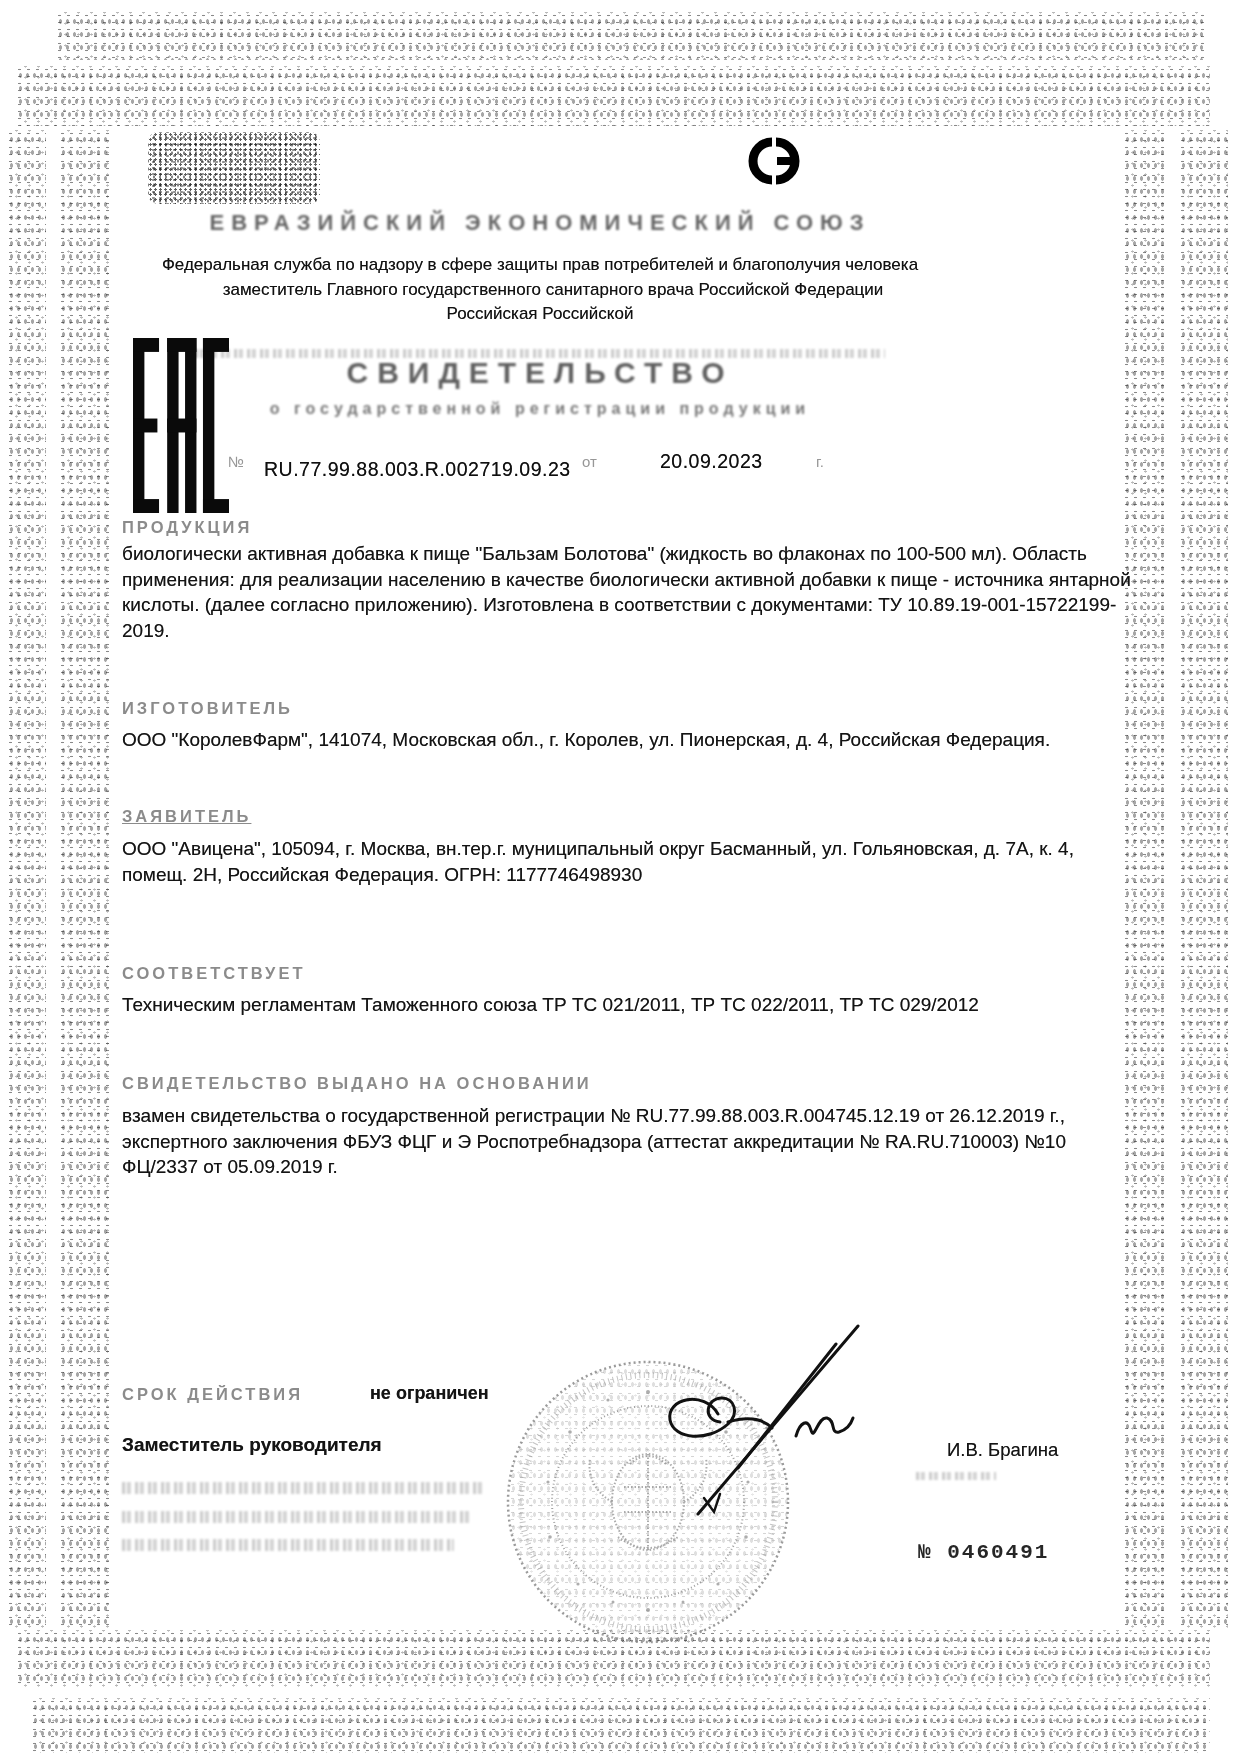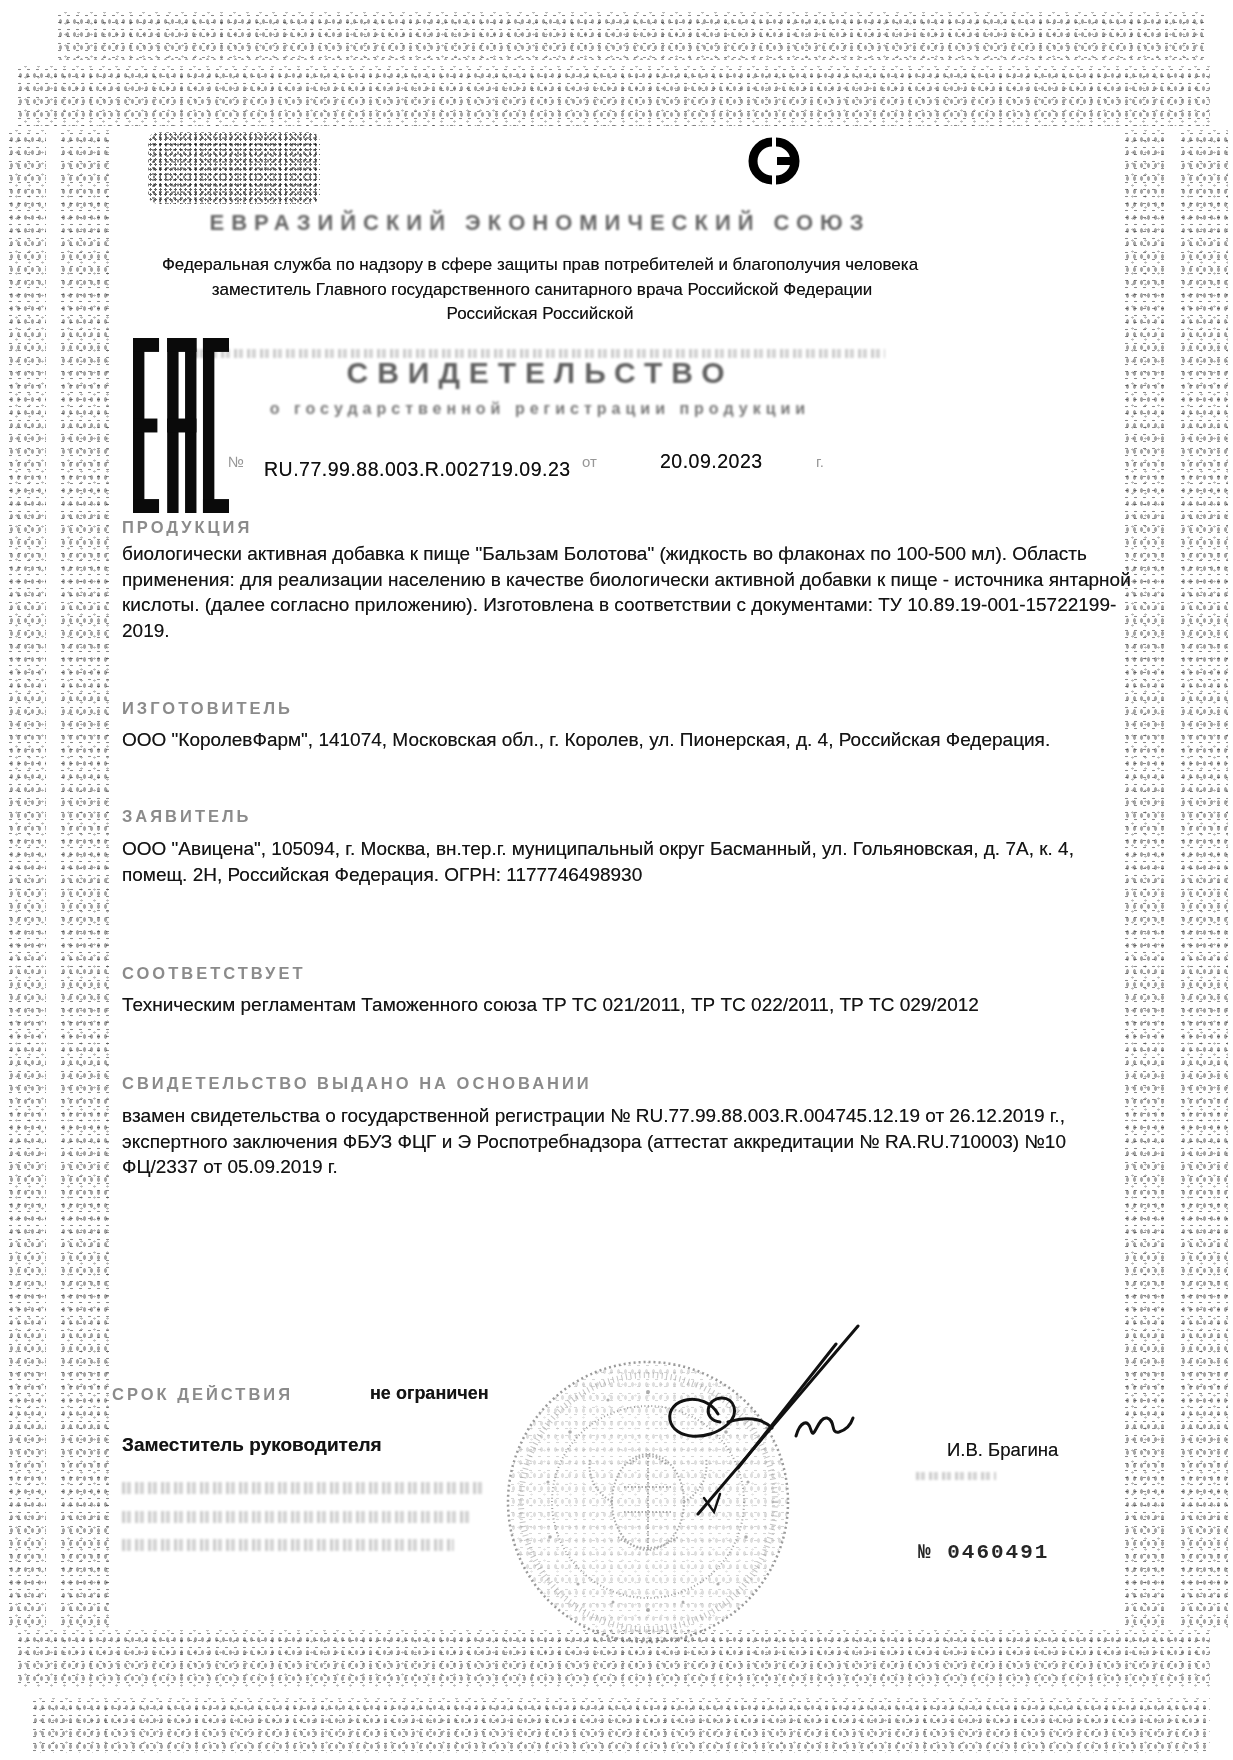--- a/index.html
+++ b/index.html
@@ -76,21 +76,21 @@
     <svg width="64" height="54" viewBox="0 0 64 54">
       <path d="M30,8 A19,19 0 1 0 30,46" stroke="#000" stroke-width="9" fill="none"></path>
       <path d="M34,8 A19,19 0 1 1 34,46" stroke="#000" stroke-width="9" fill="none"></path>
       <rect x="35" y="23" width="19" height="8" fill="#000"></rect>
     </svg>
   </div>
 
   <div class="abs center union-title" style="left:110px;top:210px;width:860px;">ЕВРАЗИЙСКИЙ ЭКОНОМИЧЕСКИЙ СОЮЗ</div>
 
   <div class="abs center org-line" style="left:110px;top:253px;width:860px;">Федеральная служба по надзору в сфере защиты прав потребителей и благополучия человека</div>
-  <div class="abs center org-line" style="left:112px;top:278px;width:860px;">заместитель Главного государственного санитарного врача Российской Федерации</div>
+  <div class="abs center org-line" style="left:123px;top:278px;width:860px;">заместитель Главного государственного санитарного врача Российской Федерации</div>
   <div class="abs center org-line" style="left:110px;top:302px;width:860px;">Российская Российской</div>
   <div class="abs smudge" style="left:195px;top:349px;width:690px;height:9px;"></div>
 
   <div class="abs" style="left:133px;top:338px;width:96px;height:175px;">
     <svg width="96" height="175" viewBox="0 0 118 176" preserveAspectRatio="none">
       <g fill="#0a0a0a">
         <rect x="0" y="0" width="14" height="176"></rect>
         <rect x="0" y="0" width="32" height="14"></rect>
         <rect x="0" y="81" width="30" height="14"></rect>
         <rect x="0" y="162" width="32" height="14"></rect>
@@ -113,30 +113,30 @@
   <div class="abs pre-faint" style="left:582px;top:453px;">от</div>
   <div class="abs num-text" style="left:660px;top:450px;">20.09.2023</div>
   <div class="abs pre-faint" style="left:816px;top:453px;">г.</div>
 
   <div class="abs section-label" style="left:122px;top:518px;">ПРОДУКЦИЯ</div>
   <div class="abs body-text" style="left:122px;top:541px;width:1010px;">биологически активная добавка к пище "Бальзам Болотова" (жидкость во флаконах по 100-500 мл). Область применения: для реализации населению в качестве биологически активной добавки к пище - источника янтарной кислоты. (далее согласно приложению). Изготовлена в соответствии с документами: ТУ 10.89.19-001-15722199-2019.</div>
 
   <div class="abs section-label" style="left:122px;top:699px;text-align:center;">ИЗГОТОВИТЕЛЬ</div>
   <div class="abs body-text" style="left:122px;top:727px;width:980px;">ООО "КоролевФарм", 141074, Московская обл., г. Королев, ул. Пионерская, д. 4, Российская Федерация.</div>
 
-  <div class="abs section-label" style="left:122px;top:807px;">ЗАЯВИТЕЛЬ</div>
+  <div class="abs section-label" style="left:122px;top:807px;text-decoration:underline;">ЗАЯВИТЕЛЬ</div>
   <div class="abs body-text" style="left:122px;top:836px;width:990px;">ООО "Авицена", 105094, г. Москва, вн.тер.г. муниципальный округ Басманный, ул. Гольяновская, д. 7А, к. 4, помещ. 2Н, Российская Федерация. ОГРН: 1177746498930</div>
 
   <div class="abs section-label" style="left:122px;top:964px;">СООТВЕТСТВУЕТ</div>
   <div class="abs body-text" style="left:122px;top:992px;width:1030px;">Техническим регламентам Таможенного союза ТР ТС 021/2011, ТР ТС 022/2011, ТР ТС 029/2012</div>
 
   <div class="abs section-label" style="left:122px;top:1074px;">СВИДЕТЕЛЬСТВО ВЫДАНО НА ОСНОВАНИИ</div>
   <div class="abs body-text" style="left:122px;top:1103px;width:1000px;">взамен свидетельства о государственной регистрации № RU.77.99.88.003.R.004745.12.19 от 26.12.2019 г., экспертного заключения ФБУЗ ФЦГ и Э Роспотребнадзора (аттестат аккредитации № RA.RU.710003) №10 ФЦ/2337 от 05.09.2019 г.</div>
 
-  <div class="abs section-label" style="left:112px;top:1385px;">СРОК ДЕЙСТВИЯ</div>
+  <div class="abs section-label" style="left:122px;top:1385px;">СРОК ДЕЙСТВИЯ</div>
   <div class="abs body-text bold-text" style="left:370px;top:1381px;font-size:18px;">не ограничен</div>
 
   <div class="abs speckle stamp-fill" style="left:508px;top:1362px;width:280px;height:280px;"></div>
   <div class="abs stamp-wrap" style="left:498px;top:1352px;width:300px;height:300px;">
     <svg width="300" height="300" viewBox="0 0 300 300">
       <g stroke="#8a8a8a" fill="none">
         <circle cx="150" cy="150" r="140" stroke-width="2.5" stroke-dasharray="2 3" opacity=".85"></circle>
         <circle cx="150" cy="150" r="127" stroke-width="6" stroke-dasharray="1 3.5" opacity=".5"></circle>
         <circle cx="150" cy="150" r="96" stroke-width="2" stroke-dasharray="1 2.5" opacity=".8"></circle>
         <g stroke-width="2" stroke-dasharray="1.5 2" opacity=".7">

